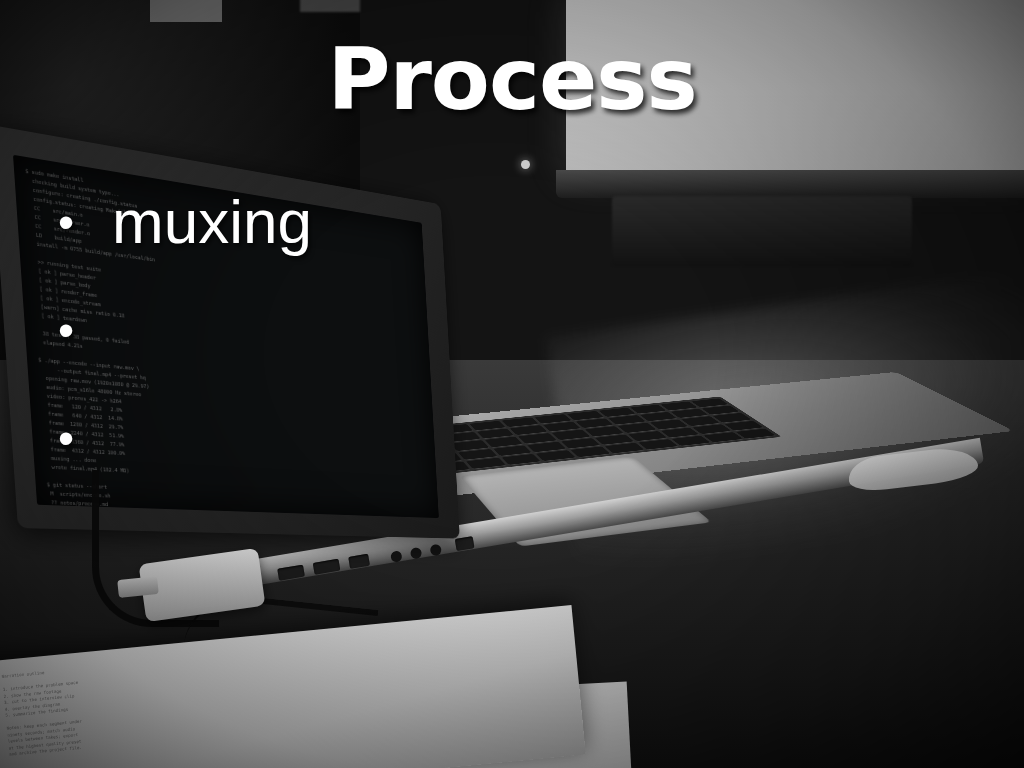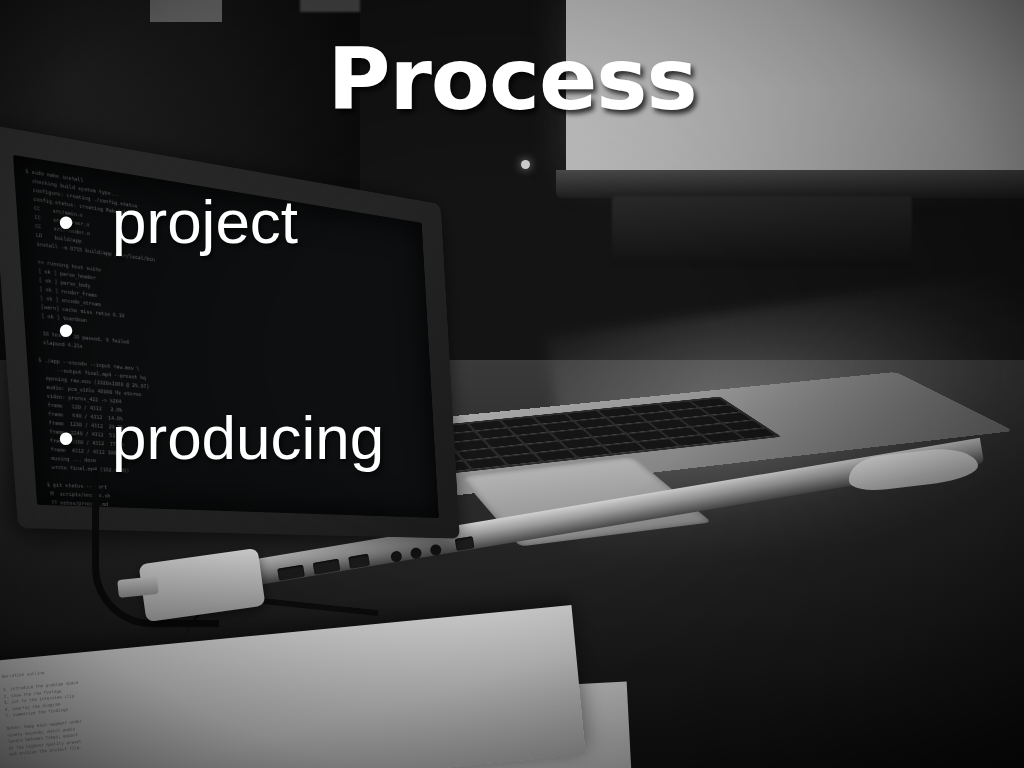--- a/index.html
+++ b/index.html
@@ -551,24 +551,23 @@
     </div>
 
     <div class="vignette"></div>
   </div>
 
   <div class="slide-title">Process</div>
 
   <div class="bullets">
     <div class="bullet">
       <span class="dot">•</span>
-      <span class="label">project</span>
+      <span class="label">muxing</span>
     </div>
     <div class="bullet">
       <span class="dot">•</span>
     </div>
     <div class="bullet">
       <span class="dot">•</span>
-      <span class="label">producing</span>
     </div>
   </div>
 
 </div>
 
 </body></html>

